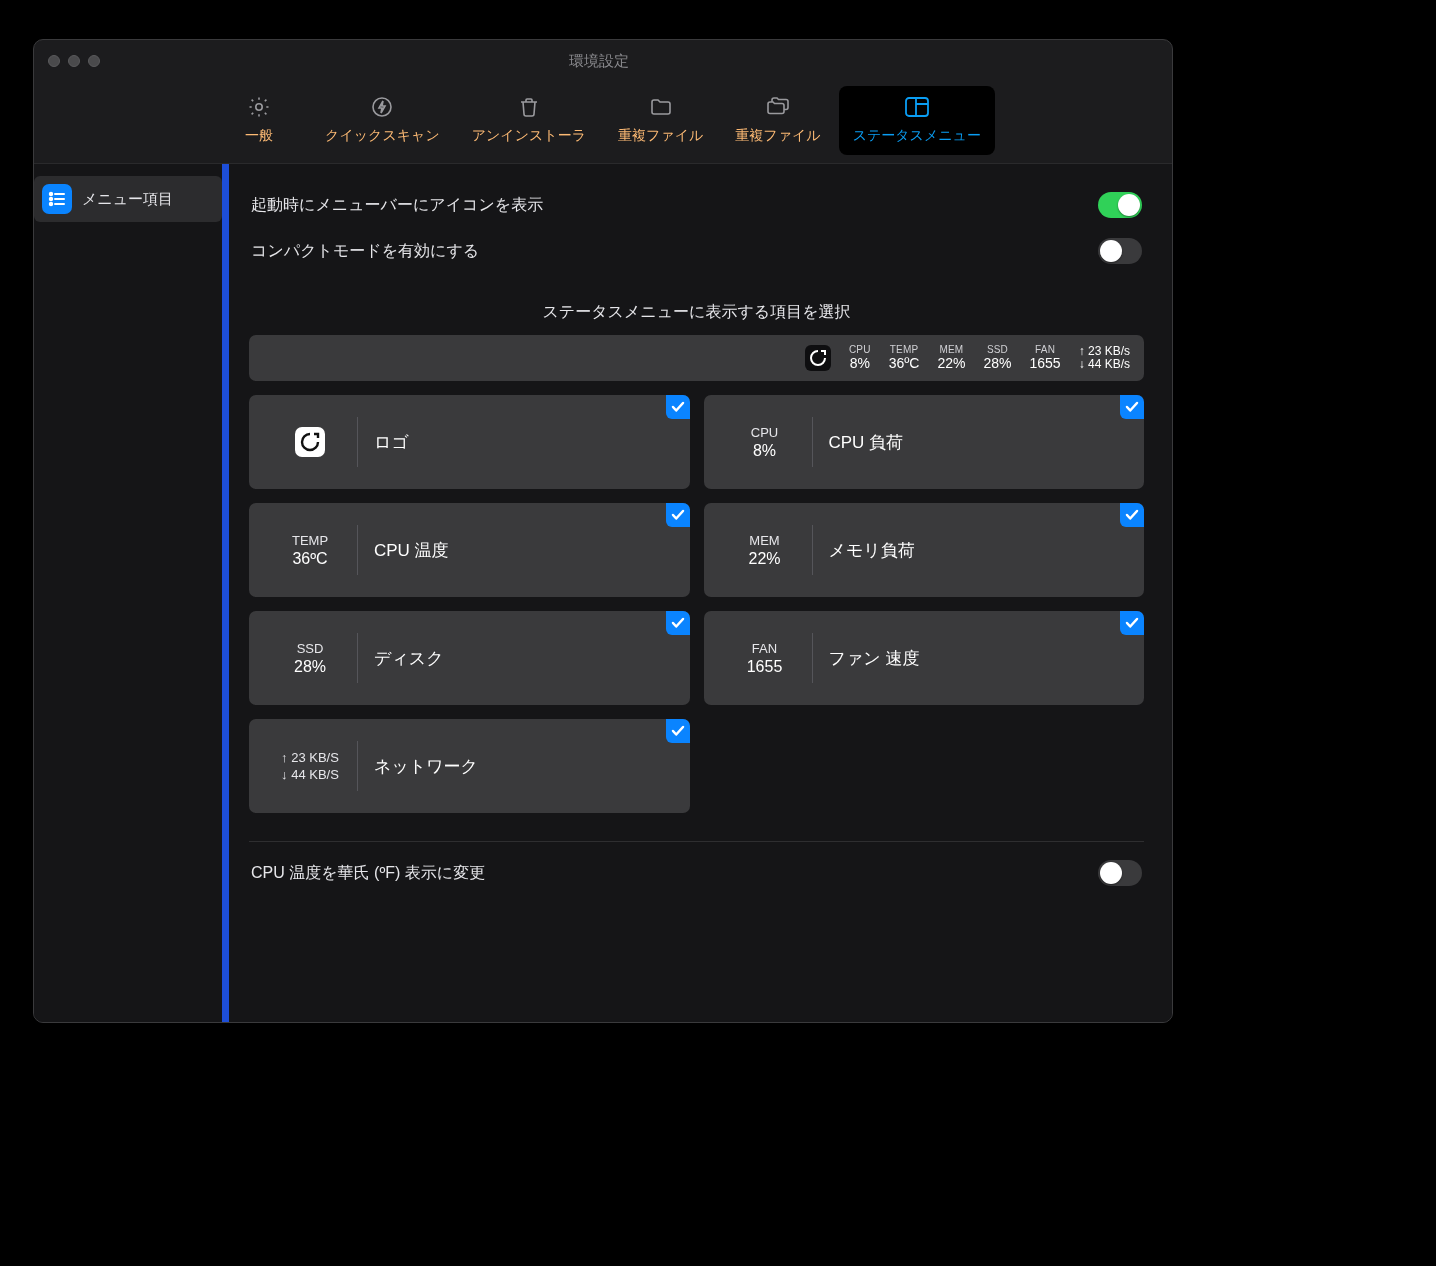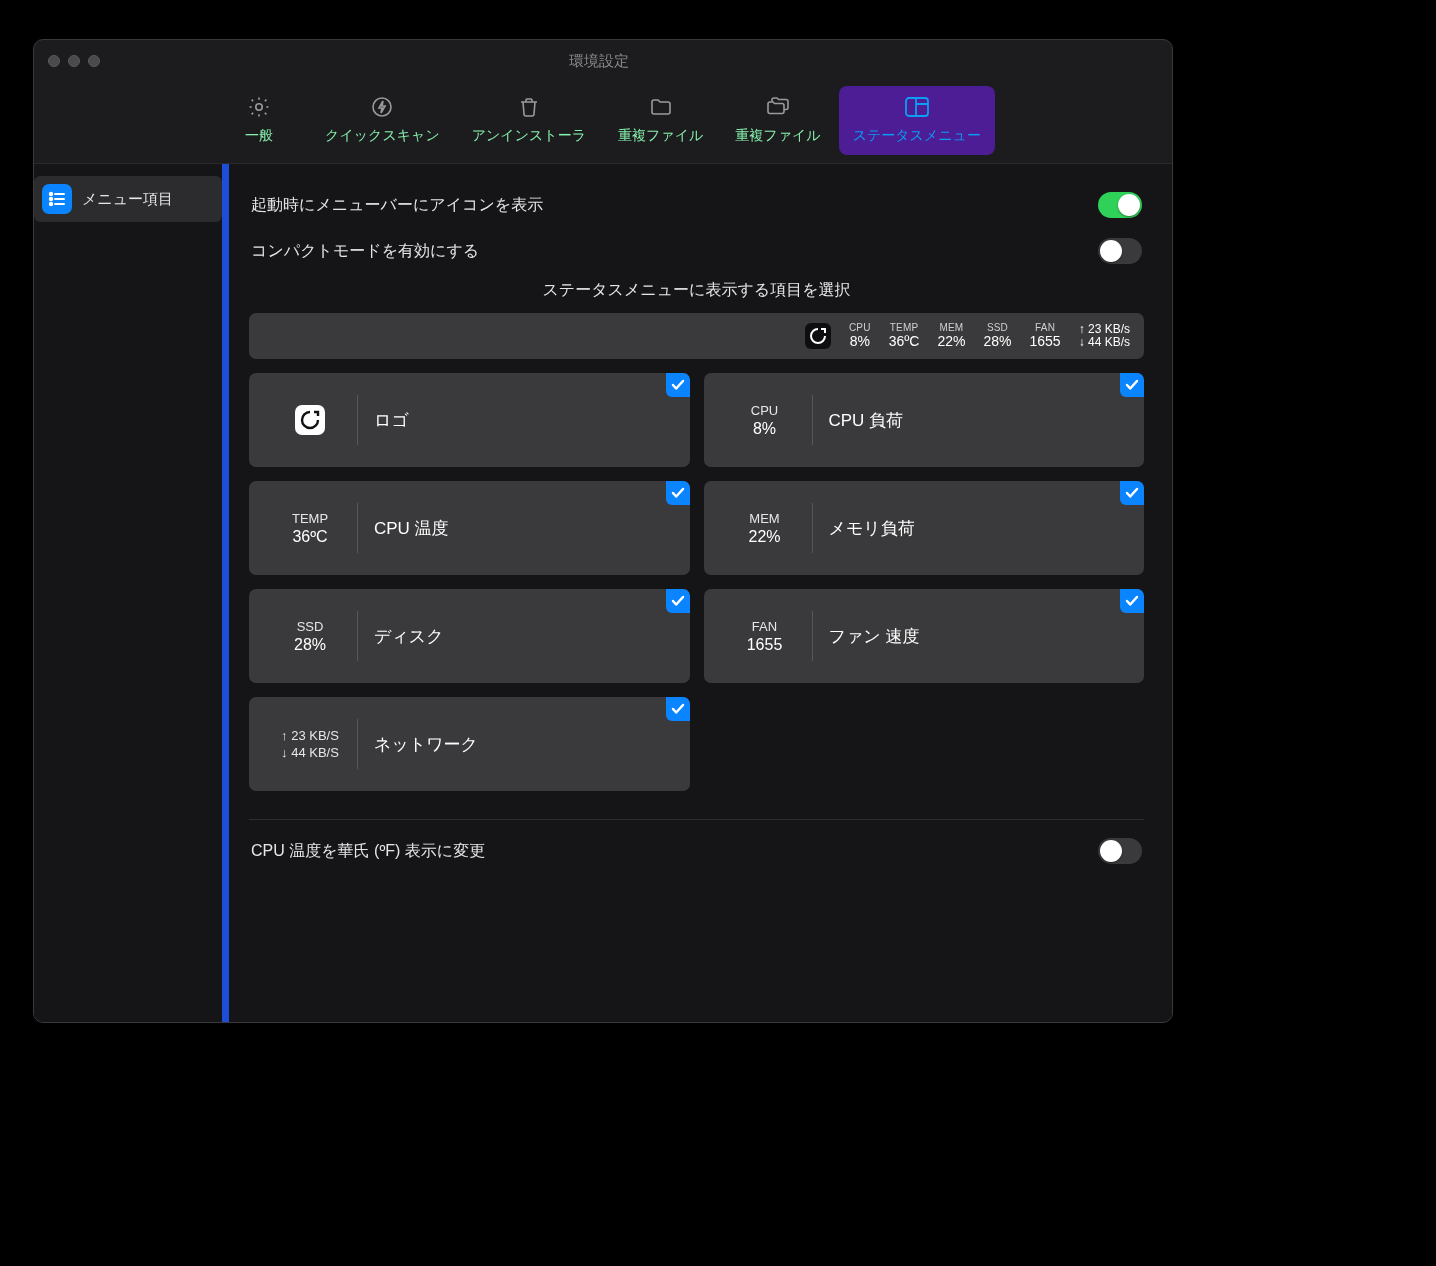--- a/index.html
+++ b/index.html
@@ -49,23 +49,23 @@
     padding: 4px 12px 8px;
   }
   .tb-btn {
     display: flex; flex-direction: column; align-items: center;
     justify-content: center;
     padding: 8px 14px 10px;
     border-radius: 8px;
     cursor: pointer;
     min-width: 96px;
   }
-  .tb-btn.active { background: #4c1d95; }
+  .tb-btn.active { background: #000000; text-decoration: underline; }
   .tb-btn .ico { width: 26px; height: 26px; display: flex; align-items: center; justify-content: center; margin-bottom: 7px; }
-  .tb-btn .lbl { color: #86efac; font-size: 14px; white-space: nowrap; }
+  .tb-btn .lbl { color: #fdba74; font-size: 14px; white-space: nowrap; }
   .tb-btn.active .lbl { color: #0a9ef4; }
   .tb-btn .ico svg { stroke: #9a9a9e; }
   .tb-btn.active .ico svg { stroke: #0a9ef4; }
 
   .body {
     flex: 1;
     display: flex;
     background: #151517;
     border-top: 1px solid #2a2a2c;
   }
@@ -109,21 +109,21 @@
   .switch .knob {
     position: absolute; top: 2px; left: 2px;
     width: 22px; height: 22px; border-radius: 50%;
     background: #fff;
     transition: left .15s;
     box-shadow: 0 1px 2px rgba(0,0,0,0.4);
   }
   .switch.on { background: #30d158; }
   .switch.on .knob { left: 20px; }
 
-  .section-title { font-size: 16px; margin: 6px 0 12px; }
+  .section-title { font-size: 16px; margin: 28px 0 12px; }
 
   .preview-bar {
     height: 46px;
     background: #3a3a3c;
     border-radius: 7px;
     display: flex;
     align-items: center;
     justify-content: flex-end;
     padding: 0 14px;
     gap: 18px;

